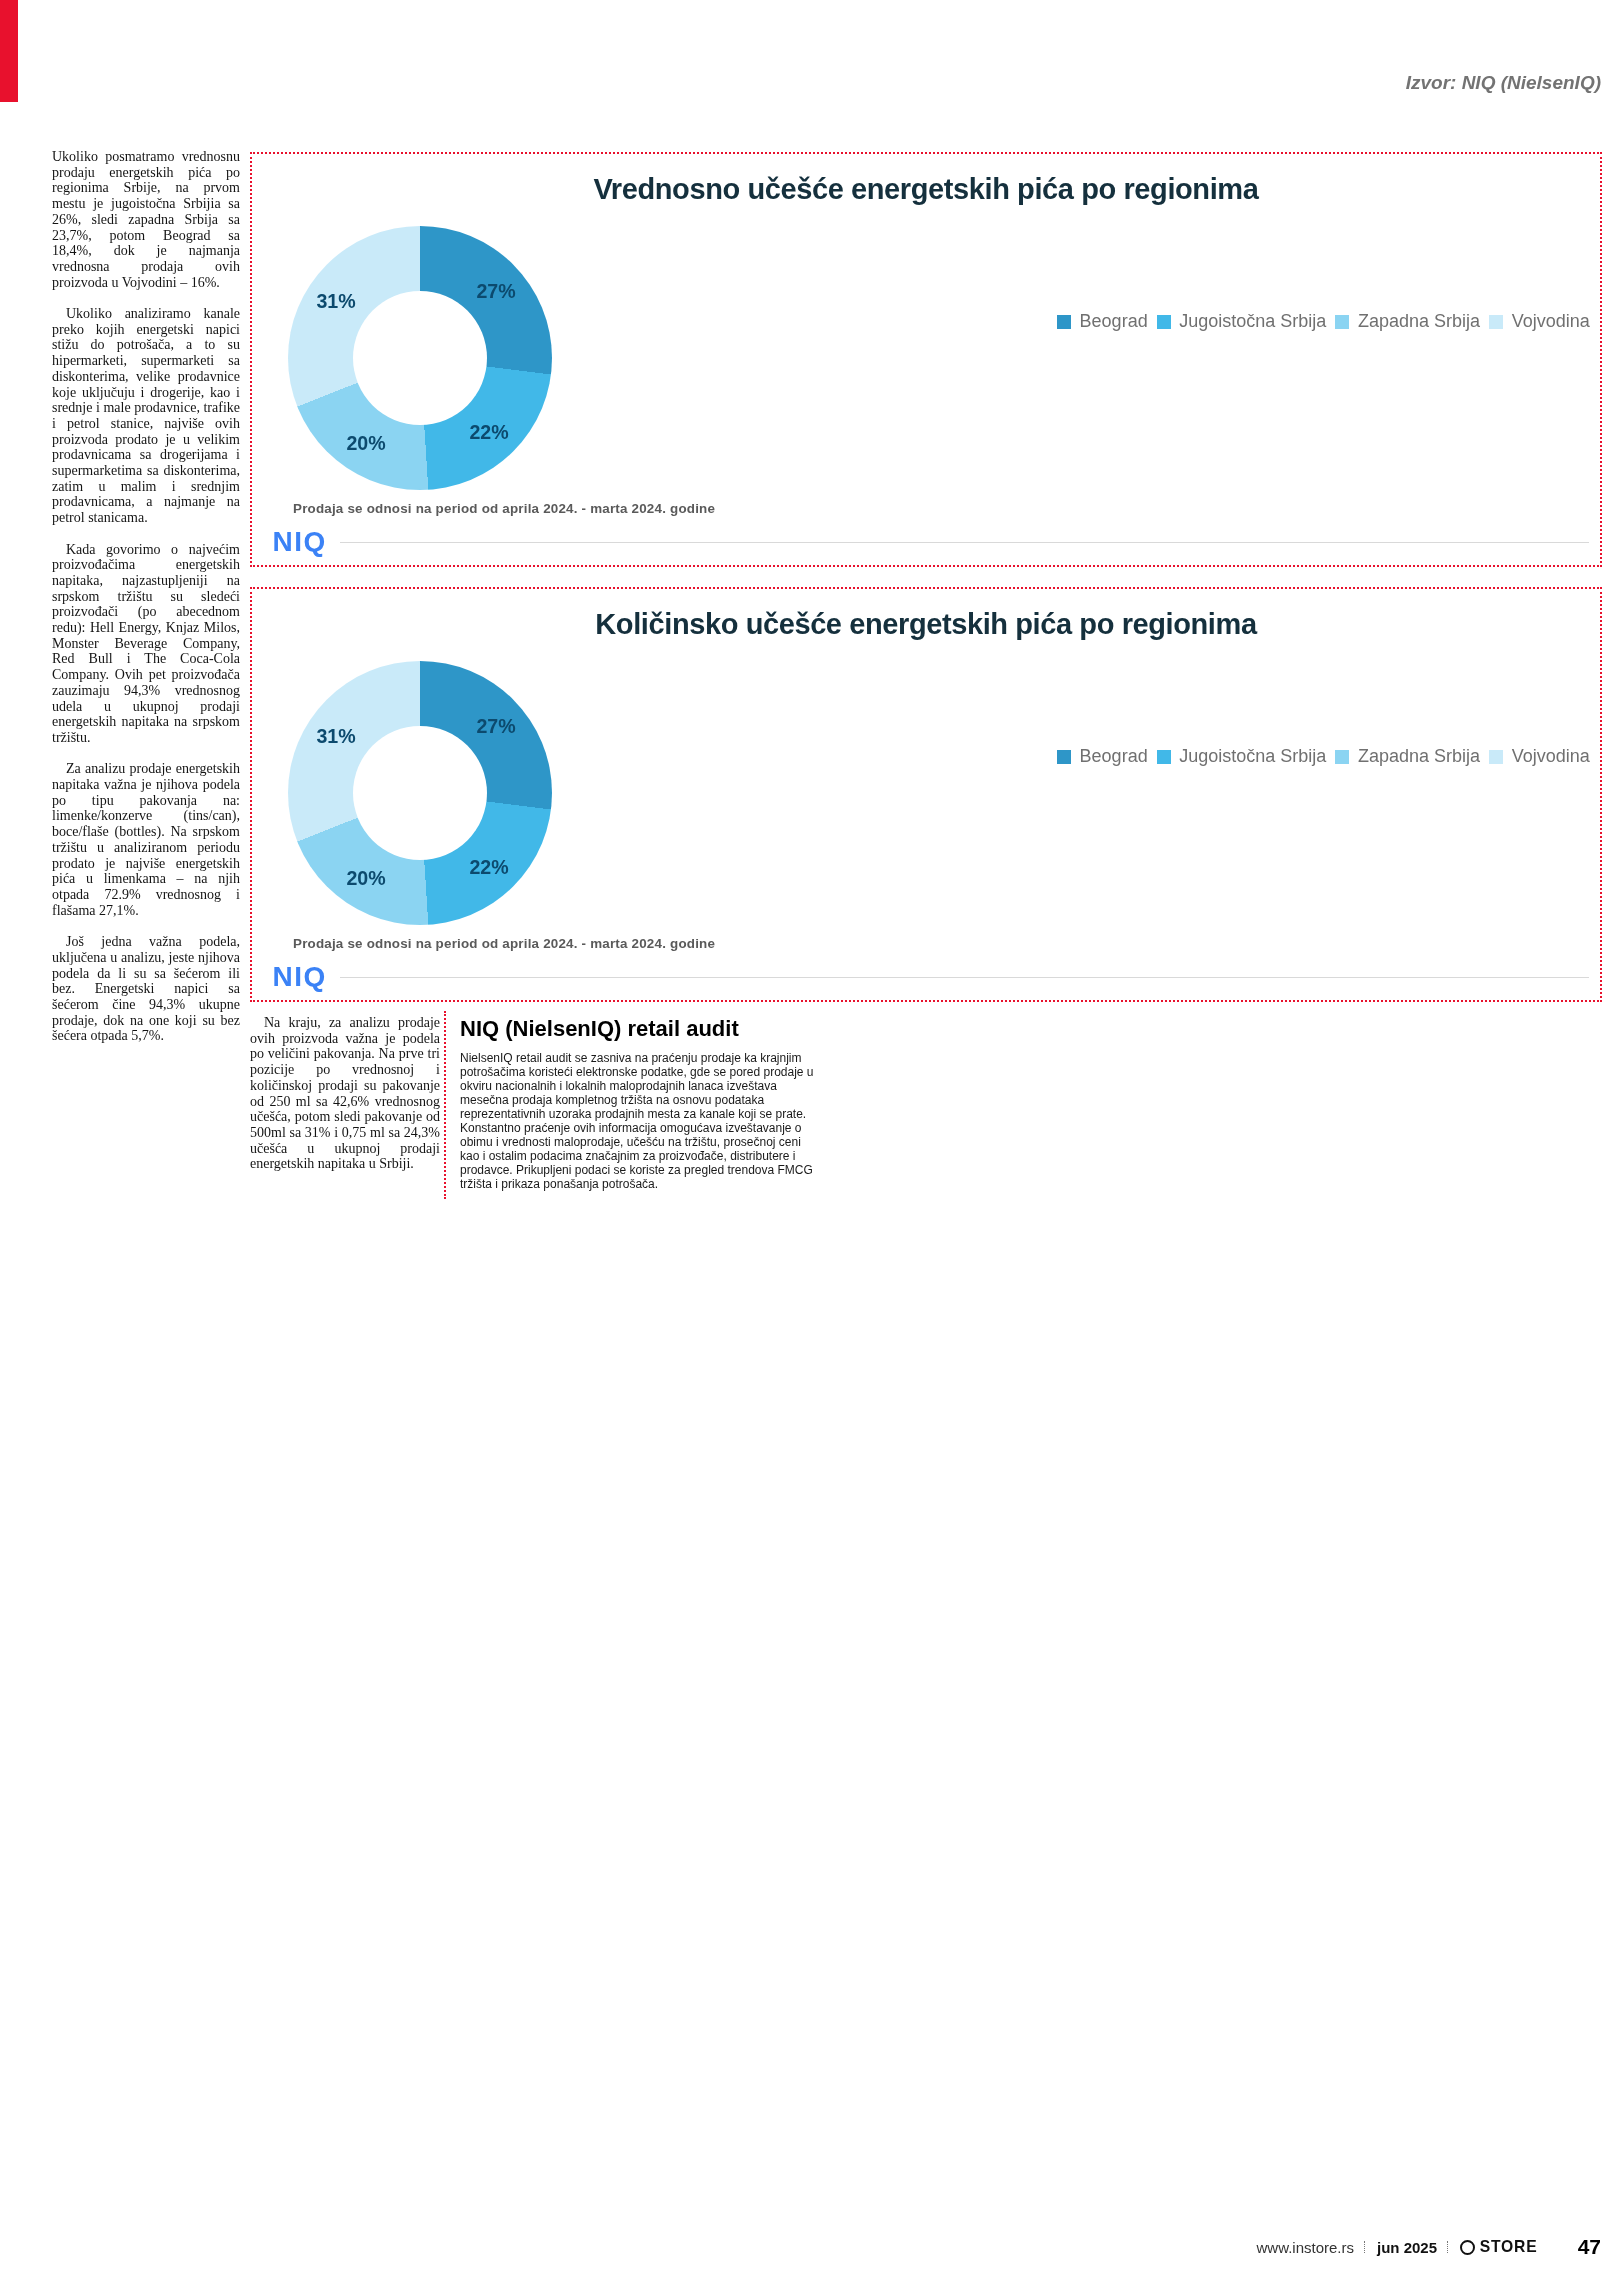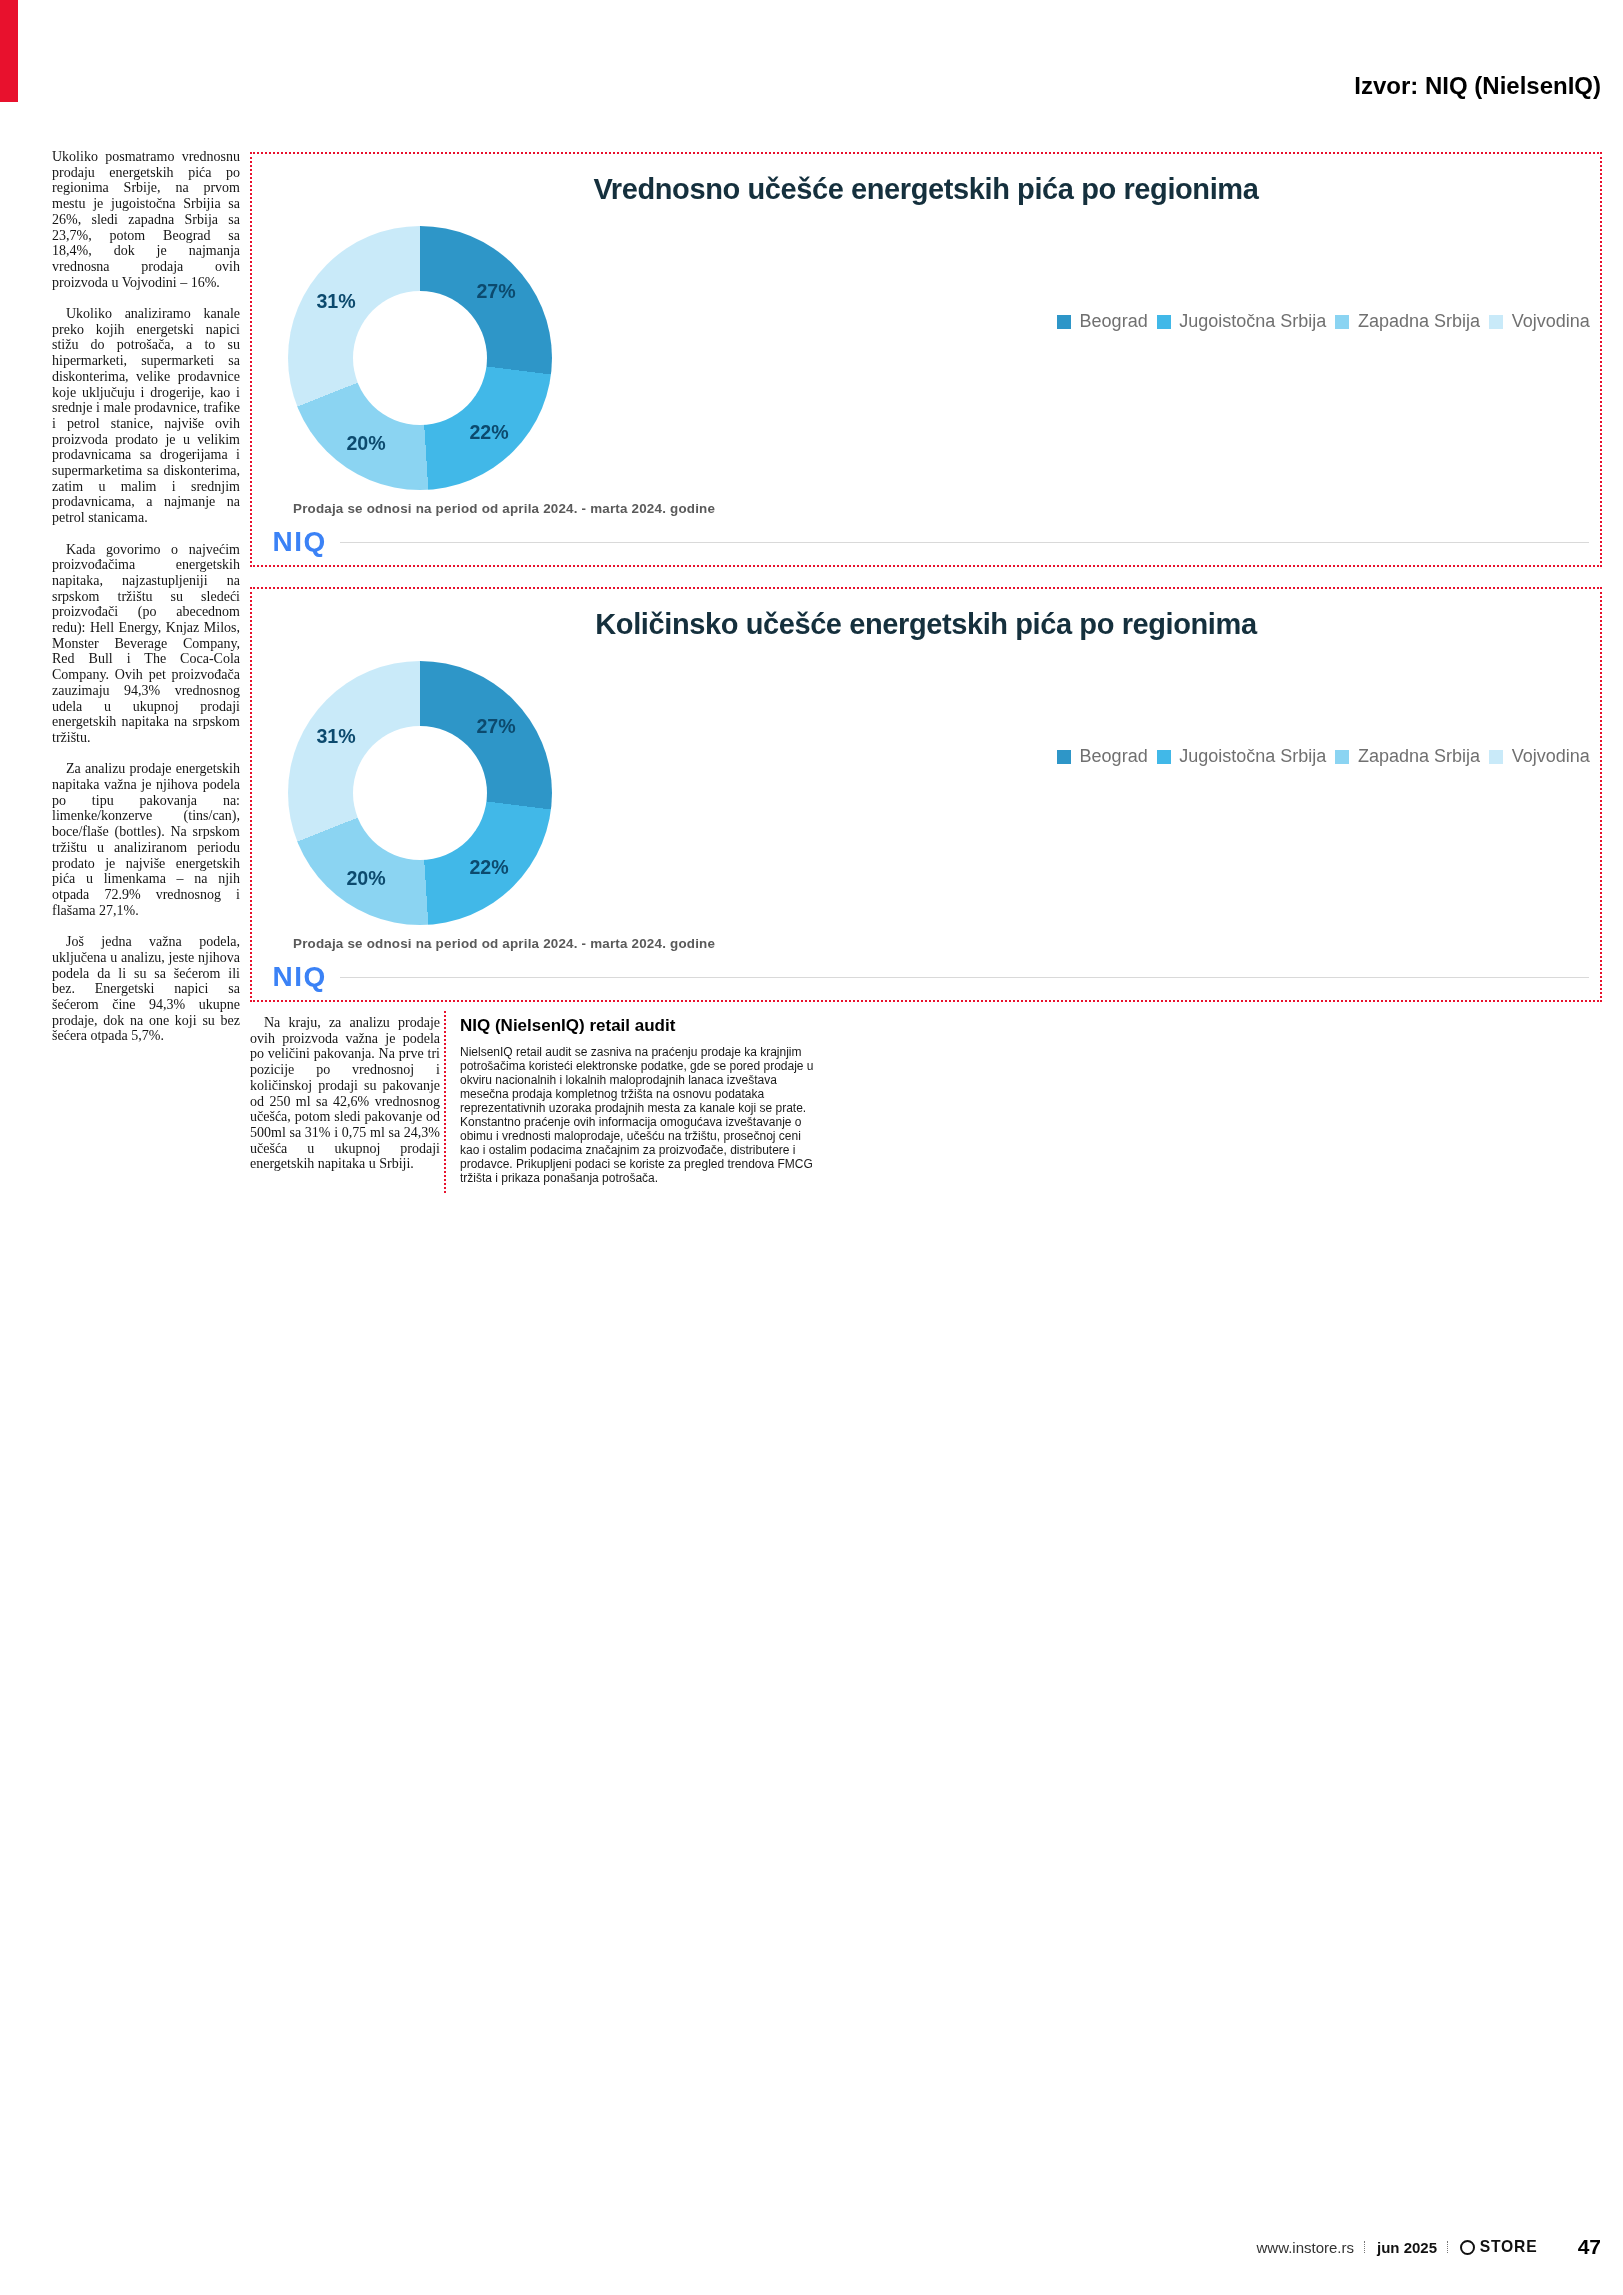--- a/index.html
+++ b/index.html
@@ -1,21 +1,21 @@
 <!DOCTYPE html>
 <html lang="sr" style="font-size:12.6px"><head>
 <meta charset="utf-8">
 <style>
   html,body{margin:0;padding:0;background:#ffffff;}
   .page{position:relative;width:1623px;height:2295px;background:#ffffff;overflow:hidden;
         font-family:"Liberation Sans","DejaVu Sans",sans-serif;color:#1a1a1a;}
 
   
   .corner-bar{position:absolute;left:0;top:0;width:18px;height:102px;background:#e8112d;}
-  .source-header{position:absolute;top:72px;right:22px;font-weight:bold;font-size:24px;color:#000000;}
+  .source-header{position:absolute;top:72px;right:22px;font-weight:bold;font-size:19px;color:#737373;font-style:italic;}
 
   
   .left-col{position:absolute;left:52px;top:149px;width:188px;}
   .left-col p, .bottom-col p{
       font-family:"Liberation Serif","DejaVu Serif",serif;
       font-size:14px;line-height:15.7px;text-align:justify;margin:0 0 15.7px 0;color:#141414;
       hyphens:auto;-webkit-hyphens:auto;}
   .left-col p + p{text-indent:1em;}
 
   
@@ -40,21 +40,21 @@
   .niq-logo{font-size:28px;font-weight:bold;color:#3b82f6;letter-spacing:1.6px;line-height:1;}
   .logo-rule{flex:1;border-top:1.6px solid #d9d9d9;}
 
   
   .bottom-col{position:absolute;left:250px;top:1015px;width:190px;}
   .bottom-col p{text-indent:1em;}
 
   
   .infobox{position:absolute;left:444px;top:1011px;width:382px;box-sizing:border-box;
            border-left:2.4px dotted #e8112d;padding:3.1px 0 7.9px 14px;}
-  .infobox h3{margin:1.6px 0 9.4px 0;font-size:17px;font-weight:bold;color:#000;}
+  .infobox h3{margin:1.6px 0 9.4px 0;font-size:22px;font-weight:bold;color:#000;}
   .infobox p{margin:0;font-size:12px;line-height:14px;color:#1a1a1a;width:360px;text-align:left;}
 
   
   .footer{position:absolute;top:2235px;right:22px;display:flex;align-items:center;gap:10.2px;}
   .footer .website{font-size:15px;color:#333;text-decoration:none;}
   .footer .sep{width:1.6px;height:12.6px;border-left:1.6px dotted #777;}
   .footer .issue{font-size:15px;font-weight:bold;color:#111;}
   .footer .brand-wrap{display:flex;align-items:center;gap:4.7px;}
   .footer .ring-icon{width:11px;height:11px;border:2px solid #111;border-radius:50%;display:inline-block;}
   .footer .brand{font-size:15.7px;font-weight:bold;color:#111;letter-spacing:0.8px;}

